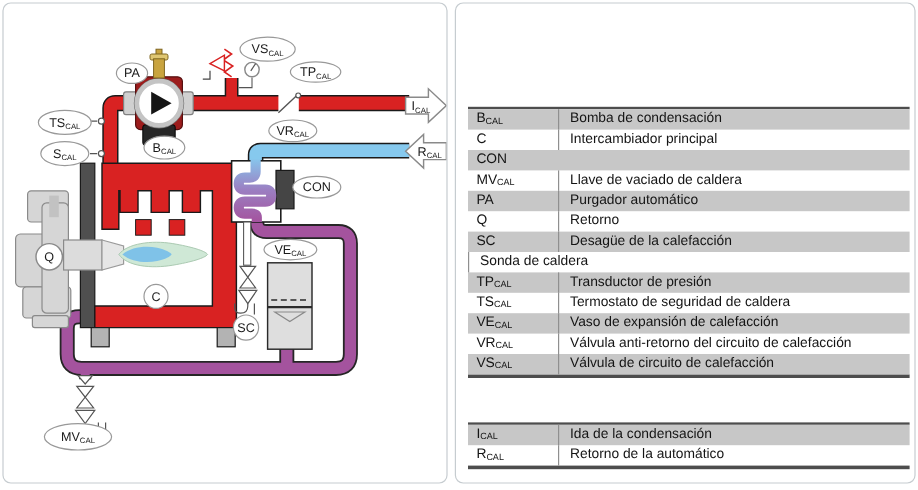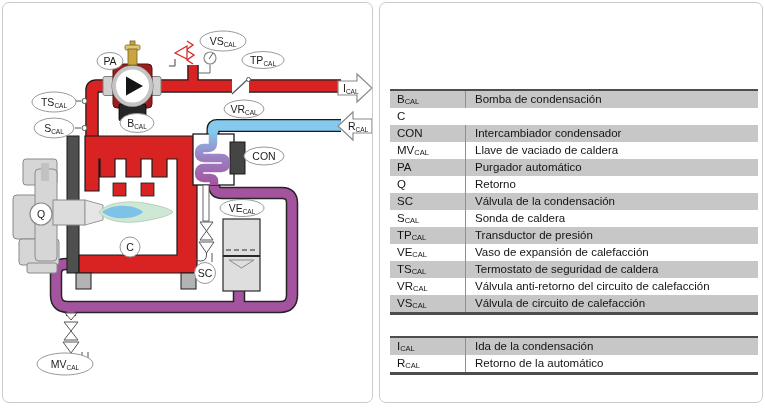--- a/index.html
+++ b/index.html
@@ -4,21 +4,21 @@
 <style>
   html,body{margin:0;padding:0;background:#fff;}
   body{width:765px;height:408px;position:relative;font-family:"Liberation Sans",sans-serif;overflow:hidden;}
   .panel{position:absolute;top:2px;height:401px;border:1px solid #c6ccd0;border-radius:7px;background:#fff;box-sizing:border-box;}
   #panel-diagram{left:2px;width:371px;}
   #panel-legend{left:379px;width:384px;}
   #panel-diagram svg{display:block;width:369px;height:399px;}
 
   
   .legend-table{margin:86px 0 0 10px;width:368px;border-top:2px solid #4d4d4d;border-bottom:3px solid #4d4d4d;}
-  .legend-table.second{margin-top:21px;}
+  .legend-table.second{margin-top:37px;}
   .lrow{display:flex;height:17px;line-height:17px;font-size:11.5px;color:#141414;justify-content:space-between;}
   .legend-table .lrow:nth-child(odd){background:#c7c7c7;}
   .cell-sym{width:68px;padding-left:7px;white-space:nowrap;flex:none;}
   .cell-desc{flex:1;border-left:1.5px solid #8f8f8f;padding-left:9px;white-space:nowrap;overflow:hidden;}
   .lsub{font-size:7.5px;position:relative;top:1px;letter-spacing:0;}
 
   
   text{font-family:"Liberation Sans",sans-serif;fill:#1a1a1a;}
 </style>
 </head>
@@ -220,58 +220,57 @@
 
 <div class="panel" id="panel-legend">
 
   <div class="legend-table">
     <div class="lrow">
         <div class="cell-sym"><span class="lsym">B</span><span class="lsub">CAL</span></div>
         <div class="cell-desc">Bomba de condensación</div>
       </div>
     <div class="lrow">
         <div class="cell-sym"><span class="lsym">C</span><span class="lsub"></span></div>
+        <div class="cell-desc">Intercambiador principal</div>
       </div>
     <div class="lrow">
         <div class="cell-sym"><span class="lsym">CON</span><span class="lsub"></span></div>
-        <div class="cell-desc">Intercambiador condensador</div>
       </div>
     <div class="lrow">
         <div class="cell-sym"><span class="lsym">MV</span><span class="lsub">CAL</span></div>
         <div class="cell-desc">Llave de vaciado de caldera</div>
       </div>
     <div class="lrow">
         <div class="cell-sym"><span class="lsym">PA</span><span class="lsub"></span></div>
         <div class="cell-desc">Purgador automático</div>
       </div>
     <div class="lrow">
         <div class="cell-sym"><span class="lsym">Q</span><span class="lsub"></span></div>
         <div class="cell-desc">Retorno</div>
       </div>
     <div class="lrow">
         <div class="cell-sym"><span class="lsym">SC</span><span class="lsub"></span></div>
-        <div class="cell-desc">Válvula de la condensación</div>
-      </div>
-    <div class="lrow">
-        <div class="cell-sym"><span class="lsym">S</span><span class="lsub">CAL</span></div>
+        <div class="cell-desc">Desagüe de la calefacción</div>
+      </div>
+    <div class="lrow">
         <div class="cell-desc">Sonda de caldera</div>
       </div>
     <div class="lrow">
         <div class="cell-sym"><span class="lsym">TP</span><span class="lsub">CAL</span></div>
         <div class="cell-desc">Transductor de presión</div>
       </div>
     <div class="lrow">
+        <div class="cell-sym"><span class="lsym">TS</span><span class="lsub">CAL</span></div>
+        <div class="cell-desc">Termostato de seguridad de caldera</div>
+      </div>
+    <div class="lrow">
         <div class="cell-sym"><span class="lsym">VE</span><span class="lsub">CAL</span></div>
         <div class="cell-desc">Vaso de expansión de calefacción</div>
       </div>
     <div class="lrow">
-        <div class="cell-sym"><span class="lsym">TS</span><span class="lsub">CAL</span></div>
-        <div class="cell-desc">Termostato de seguridad de caldera</div>
-      </div>
-    <div class="lrow">
         <div class="cell-sym"><span class="lsym">VR</span><span class="lsub">CAL</span></div>
         <div class="cell-desc">Válvula anti-retorno del circuito de calefacción</div>
       </div>
     <div class="lrow">
         <div class="cell-sym"><span class="lsym">VS</span><span class="lsub">CAL</span></div>
         <div class="cell-desc">Válvula de circuito de calefacción</div>
       </div>
   </div>
 
   <div class="legend-table second">

